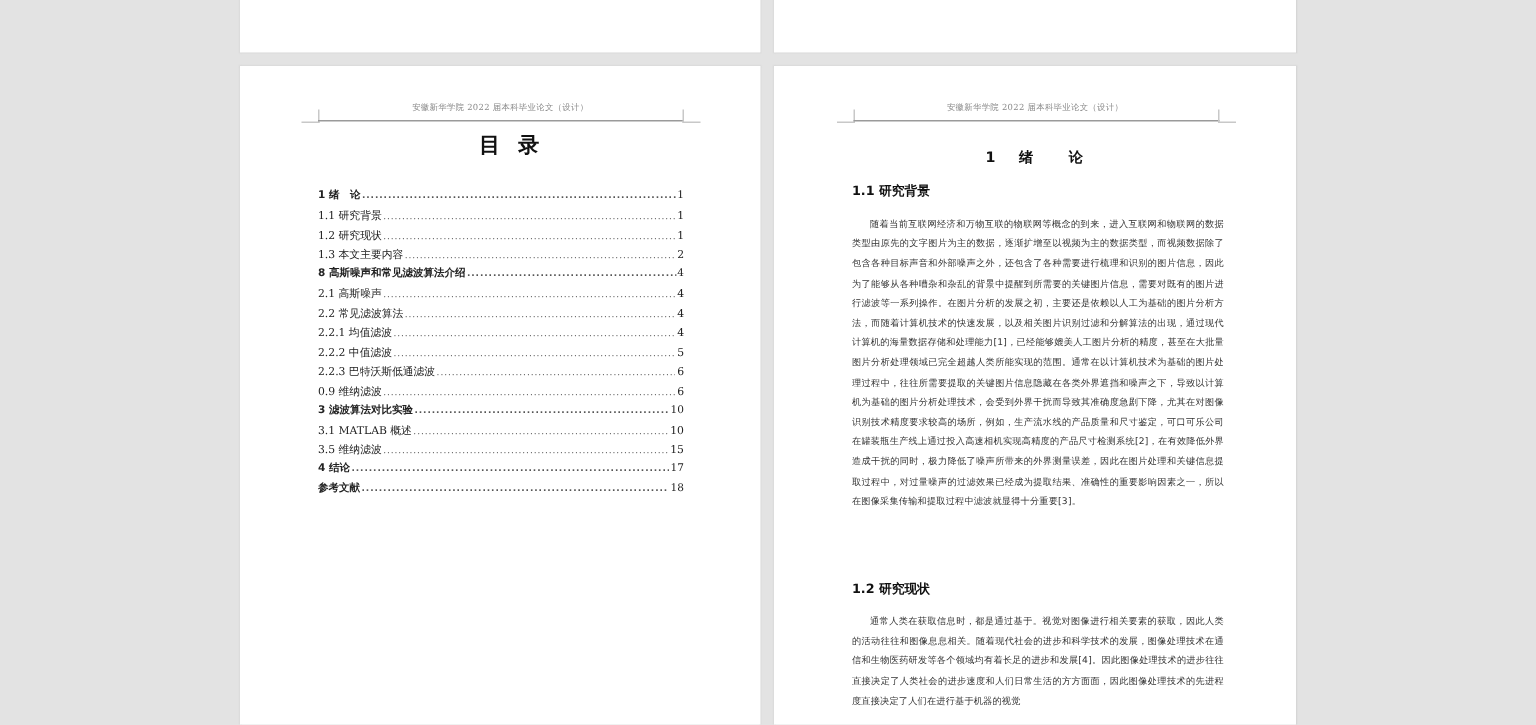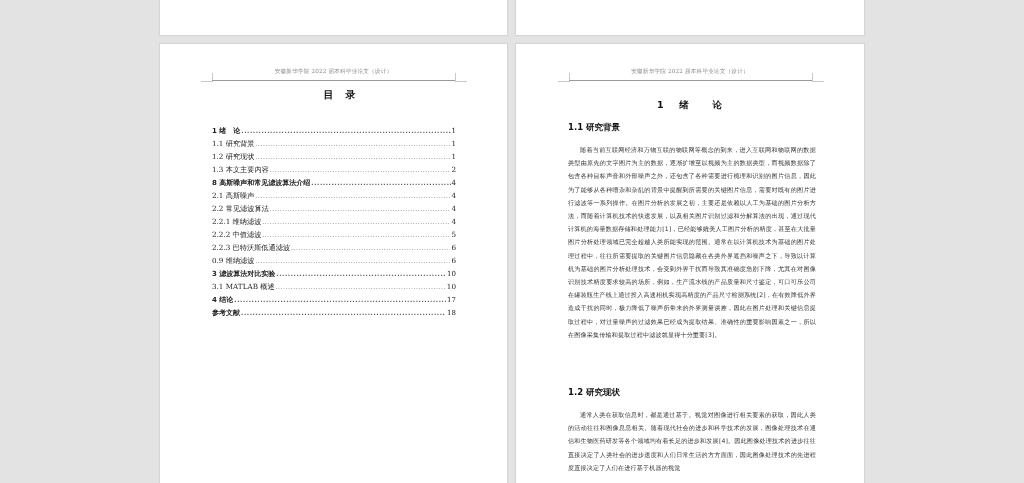--- a/index.html
+++ b/index.html
@@ -11,21 +11,21 @@
   .p-left { left:160px; top:44px; width:347px; height:460px; }
   .p-right { left:516px; top:44px; width:348px; height:460px; }
 
   .hdr { position:absolute; left:0; right:0; top:24px; text-align:center; font-size:5.6px; color:#8a8a8a; letter-spacing:0.2px; }
   .hdr-line { position:absolute; top:36px; height:0; border-top:1px solid #9a9a9a; }
   .corner { position:absolute; width:11px; height:8px; border-color:#c8c8c8; border-style:solid; border-width:0; }
   .corner.l { border-right-width:1px; border-bottom-width:1px; }
   .corner.r { border-left-width:1px; border-bottom-width:1px; }
 
   .toc-title { position:absolute; left:0; right:0; top:44px; text-align:center; font-family:"DejaVu Sans", sans-serif;
-               font-weight:bold; font-size:10px; letter-spacing:12px; padding-left:24px; }
+               font-weight:bold; font-size:14px; letter-spacing:12px; padding-left:24px; }
   .toc { position:absolute; left:52px; width:244px; top:80px; }
   .toc-row { display:flex; align-items:baseline; height:13px; font-size:7.2px; line-height:13px; color:#222; white-space:nowrap; }
   .toc-row.bold { font-family:"DejaVu Sans", sans-serif; font-weight:bold; font-size:7px; }
   .toc-row .lbl { flex:0 0 auto; }
   .toc-row .dots { flex:1 1 auto; overflow:hidden; margin:0 1px; color:#555; letter-spacing:0.6px; font-size:6px; }
   .toc-row .dots::after { content:"........................................................................................................................................................"; }
   .toc-row .pg { flex:0 0 auto; font-family:"DejaVu Serif", serif; font-weight:normal; }
 
   .ch-title { position:absolute; left:0; right:0; top:55px; text-align:center; font-family:"DejaVu Sans", sans-serif;
               font-weight:bold; font-size:9.5px; letter-spacing:1px; }
@@ -78,21 +78,21 @@
         <span class="lbl">2.1  高斯噪声</span>
         <span class="dots"></span>
         <span class="pg">4</span>
       </div>
       <div class="toc-row">
         <span class="lbl">2.2  常见滤波算法</span>
         <span class="dots"></span>
         <span class="pg">4</span>
       </div>
       <div class="toc-row">
-        <span class="lbl">2.2.1  维纳滤波</span>
+        <span class="lbl">2.2.1  均值滤波</span>
         <span class="dots"></span>
         <span class="pg">4</span>
       </div>
       <div class="toc-row">
         <span class="lbl">2.2.2  中值滤波</span>
         <span class="dots"></span>
         <span class="pg">5</span>
       </div>
       <div class="toc-row">
         <span class="lbl">2.2.3  巴特沃斯低通滤波</span>
@@ -106,20 +106,25 @@
       </div>
       <div class="toc-row bold">
         <span class="lbl">3  滤波算法对比实验</span>
         <span class="dots"></span>
         <span class="pg">10</span>
       </div>
       <div class="toc-row">
         <span class="lbl">3.1  MATLAB 概述</span>
         <span class="dots"></span>
         <span class="pg">10</span>
+      </div>
+      <div class="toc-row">
+        <span class="lbl">3.5  维纳滤波</span>
+        <span class="dots"></span>
+        <span class="pg">15</span>
       </div>
       <div class="toc-row bold">
         <span class="lbl">4  结论</span>
         <span class="dots"></span>
         <span class="pg">17</span>
       </div>
       <div class="toc-row bold">
         <span class="lbl">参考文献</span>
         <span class="dots"></span>
         <span class="pg">18</span>

